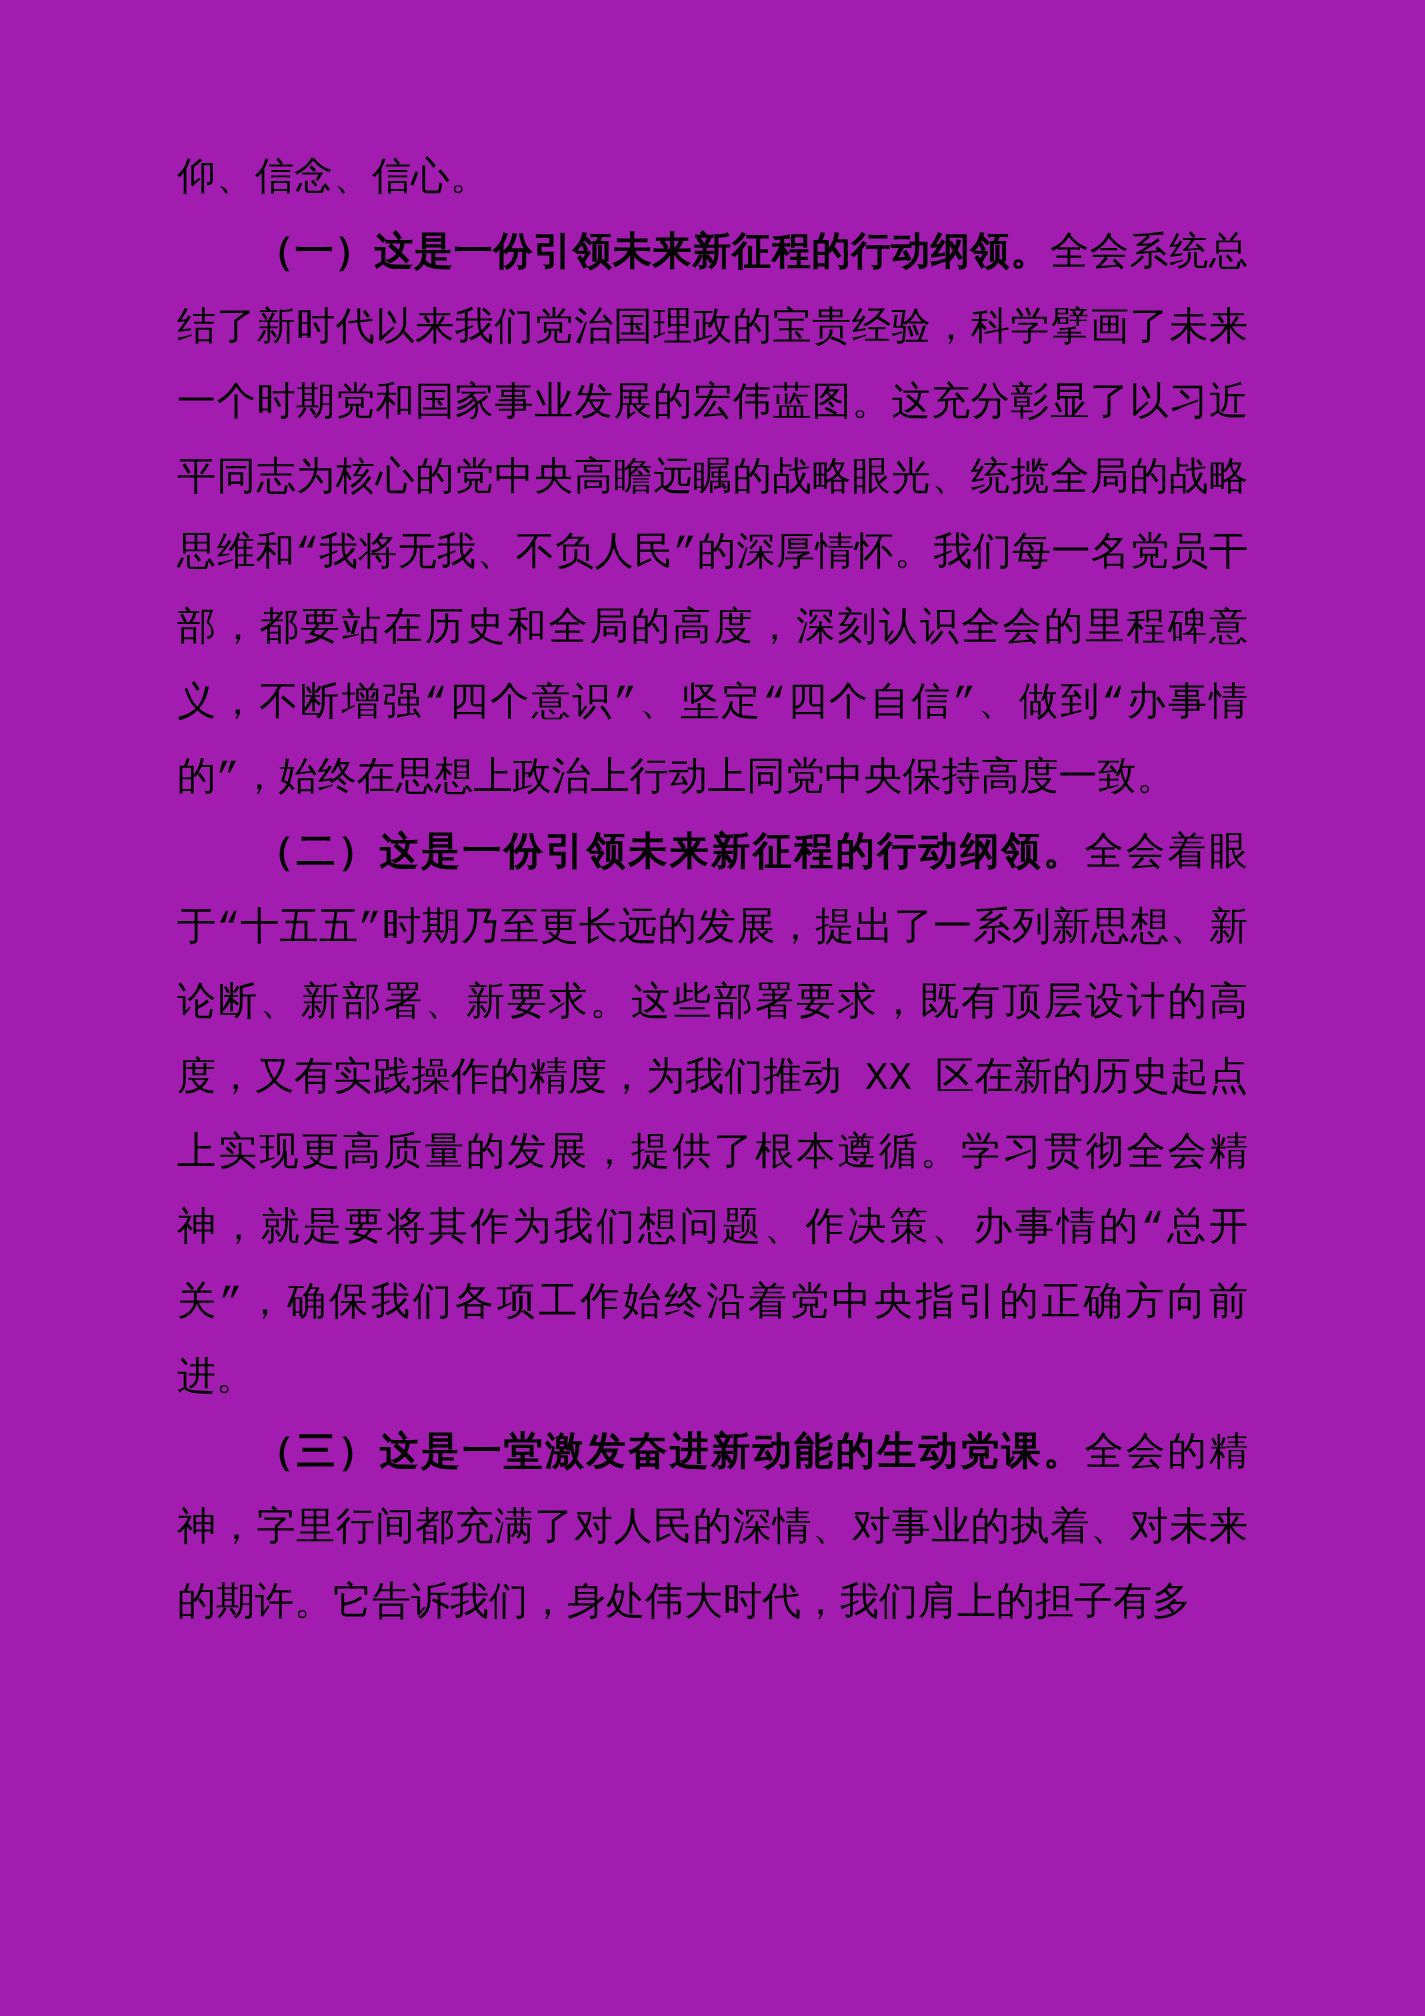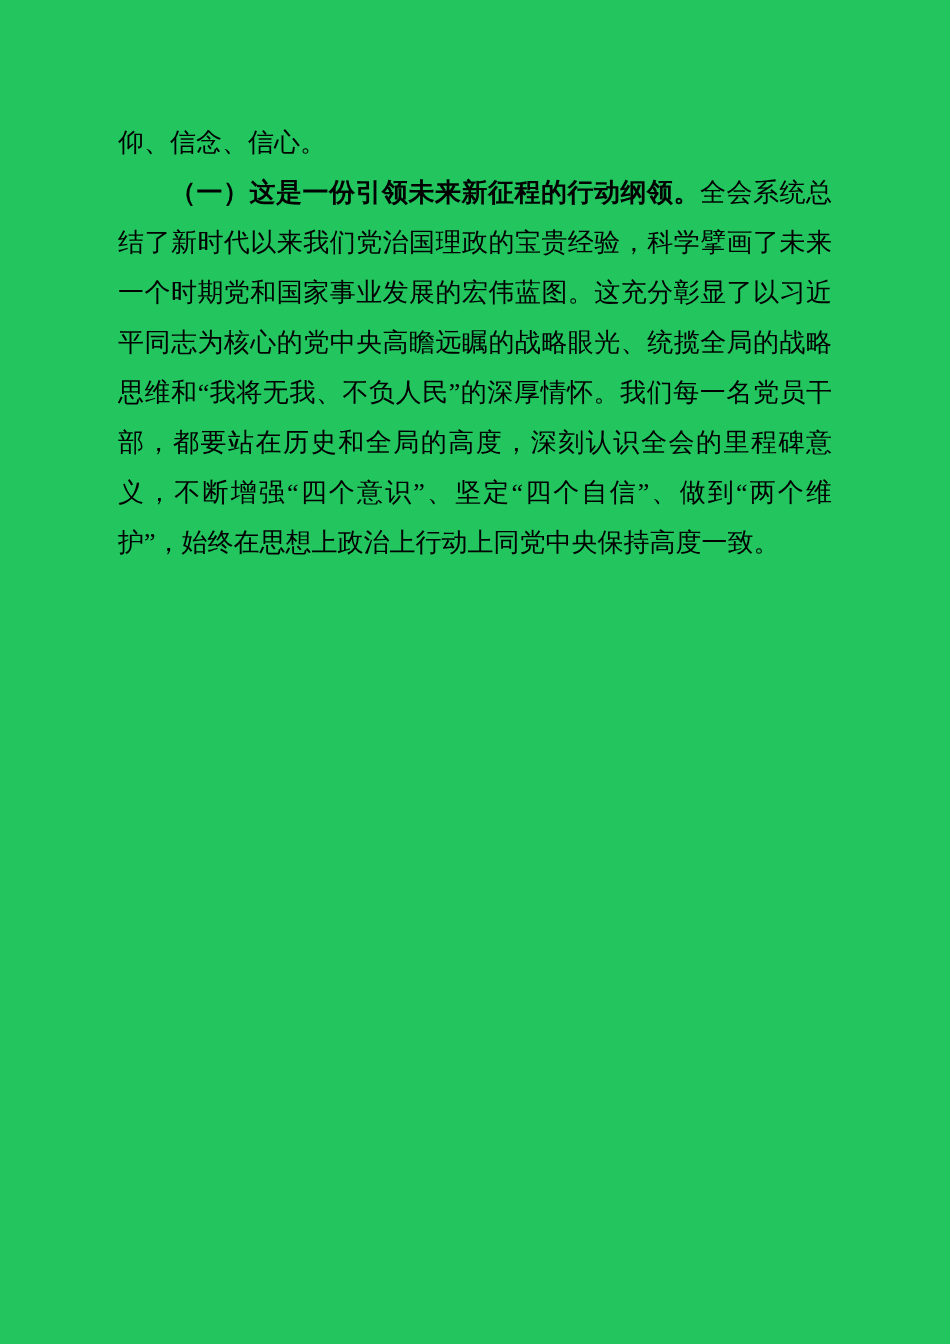--- a/index.html
+++ b/index.html
@@ -4,25 +4,25 @@
 <style>
   html, body {
     margin: 0;
     padding: 0;
     background: #ffffff;
   }
   .page {
     position: relative;
     width: 950px;
     height: 1344px;
-    background: #22c55e;
+    background: #a21caf;
     overflow: hidden;
     box-sizing: border-box;
-    padding: 118px 118px 0 118px;
-    font-family: Liberation Serif, serif;
+    padding: 94px 118px 0 118px;
+    font-family: Liberation Mono, monospace;
     font-size: 26px;
     line-height: 50px;
     color: #000000;
     text-align: justify;
   }
   .para {
     margin: 0;
     padding: 0;
     text-indent: 2em;
     word-break: break-all;
@@ -37,17 +37,19 @@
     font-weight: 400;
   }
 </style>
 </head>
 <body>
 
 <div class="page">
 
   <p class="para continuation">仰、信念、信心。</p>
 
-  <p class="para"><span class="sec-heading">（一）这是一份引领未来新征程的行动纲领。</span><span class="sec-body">全会系统总结了新时代以来我们党治国理政的宝贵经验，科学擘画了未来一个时期党和国家事业发展的宏伟蓝图。这充分彰显了以习近平同志为核心的党中央高瞻远瞩的战略眼光、统揽全局的战略思维和“我将无我、不负人民”的深厚情怀。我们每一名党员干部，都要站在历史和全局的高度，深刻认识全会的里程碑意义，不断增强“四个意识”、坚定“四个自信”、做到“两个维护”，始终在思想上政治上行动上同党中央保持高度一致。</span></p>
+  <p class="para"><span class="sec-heading">（一）这是一份引领未来新征程的行动纲领。</span><span class="sec-body">全会系统总结了新时代以来我们党治国理政的宝贵经验，科学擘画了未来一个时期党和国家事业发展的宏伟蓝图。这充分彰显了以习近平同志为核心的党中央高瞻远瞩的战略眼光、统揽全局的战略思维和“我将无我、不负人民”的深厚情怀。我们每一名党员干部，都要站在历史和全局的高度，深刻认识全会的里程碑意义，不断增强“四个意识”、坚定“四个自信”、做到“办事情的”，始终在思想上政治上行动上同党中央保持高度一致。</span></p>
 
+  <p class="para"><span class="sec-heading">（二）这是一份引领未来新征程的行动纲领。</span><span class="sec-body">全会着眼于“十五五”时期乃至更长远的发展，提出了一系列新思想、新论断、新部署、新要求。这些部署要求，既有顶层设计的高度，又有实践操作的精度，为我们推动 XX 区在新的历史起点上实现更高质量的发展，提供了根本遵循。学习贯彻全会精神，就是要将其作为我们想问题、作决策、办事情的“总开关”，确保我们各项工作始终沿着党中央指引的正确方向前进。</span></p>
 
+  <p class="para"><span class="sec-heading">（三）这是一堂激发奋进新动能的生动党课。</span><span class="sec-body">全会的精神，字里行间都充满了对人民的深情、对事业的执着、对未来的期许。它告诉我们，身处伟大时代，我们肩上的担子有多</span></p>
 
 </div>
 
 </body></html>

